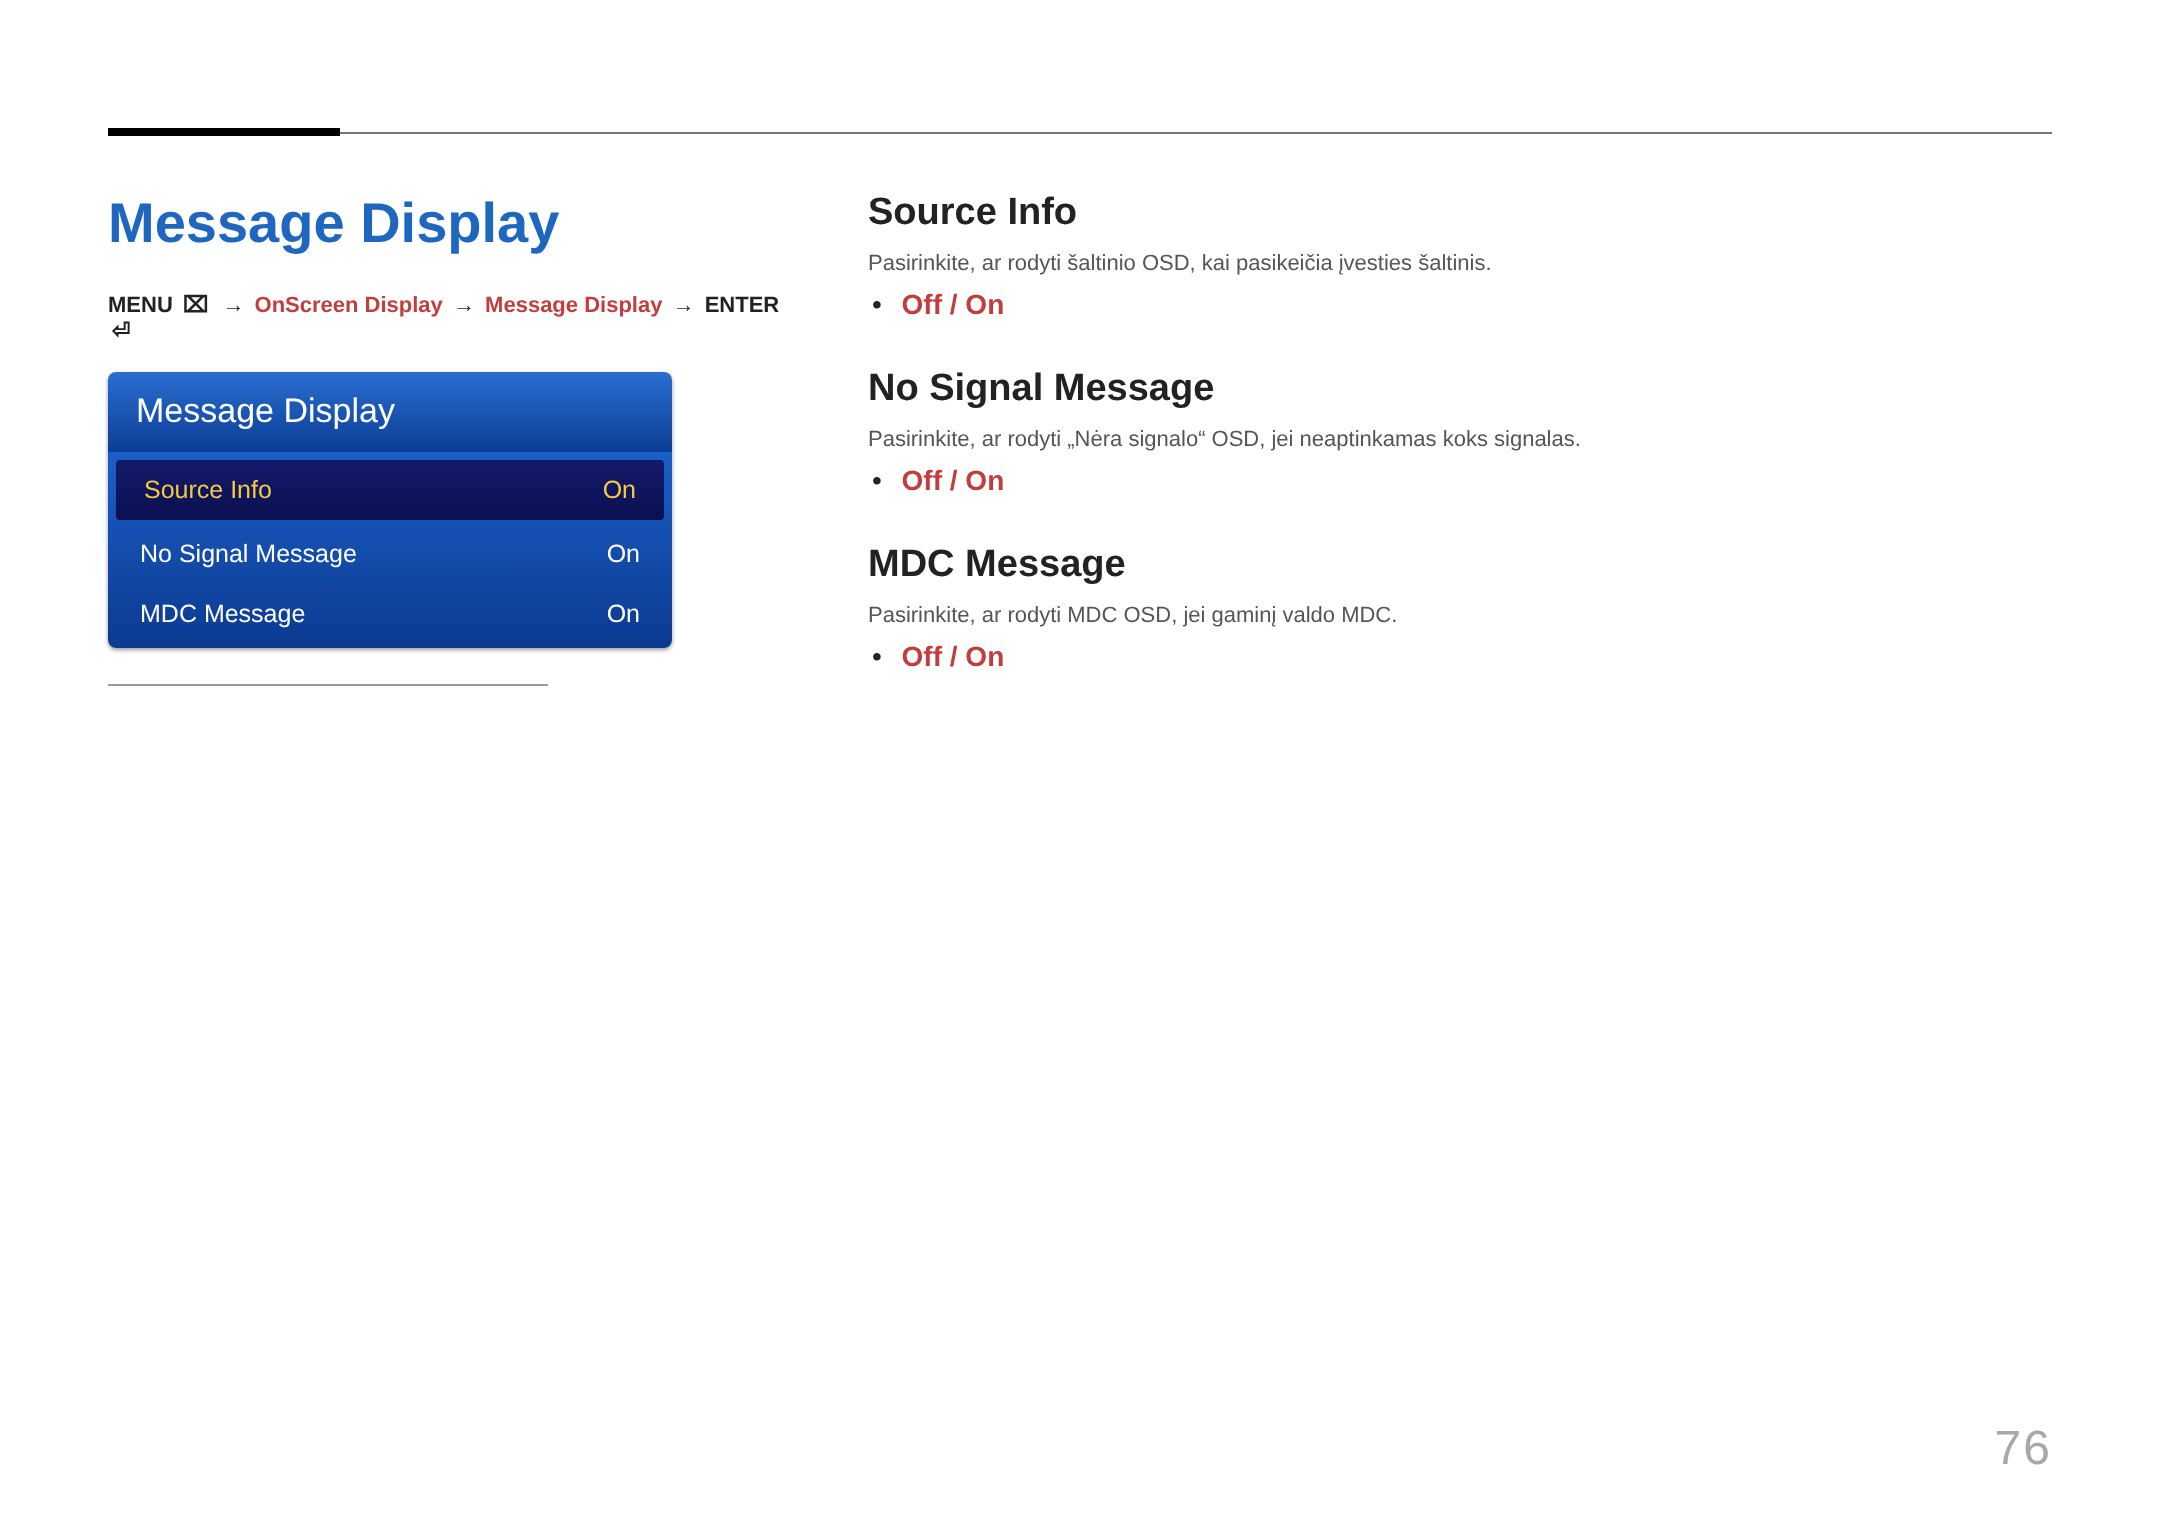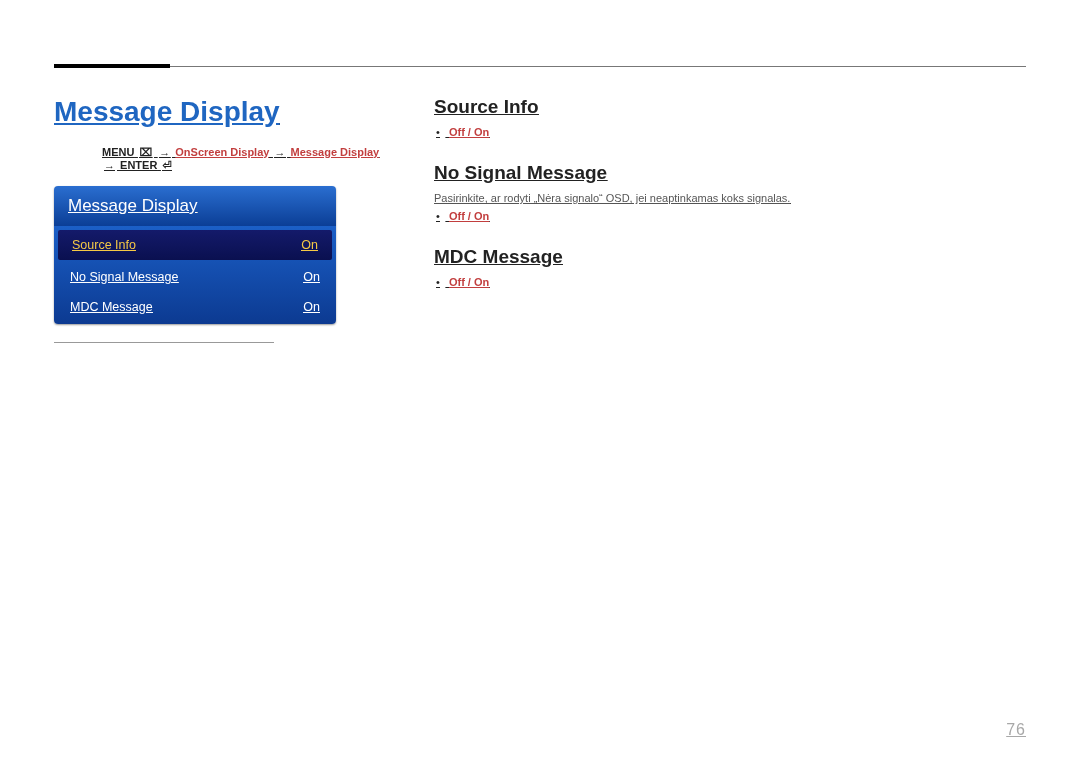--- a/index.html
+++ b/index.html
@@ -1,36 +1,36 @@
 <!DOCTYPE html>
 <html><head>
 <meta charset="utf-8">
 <style>
-  * { box-sizing: border-box; margin: 0; padding: 0; text-decoration: underline; }
+  * { box-sizing: border-box; margin: 0; padding: 0; }
   html, body { width: 1080px; height: 763px; background: #fff; font-family: "Segoe UI", Arial, sans-serif; color: #333; }
   .page { position: relative; width: 1080px; height: 763px; padding: 58px 54px 30px 54px; }
   .header-rule {
     position: absolute;
     top: 66px;
     left: 54px;
     right: 54px;
     border-top: 1px solid #777;
   }
   .header-accent {
     position: absolute;
     top: 64px;
     left: 54px;
     width: 116px;
     border-top: 4px solid #000;
   }
   .cols { display: flex; gap: 40px; margin-top: 38px; }
   .left { width: 340px; flex: 0 0 340px; }
   .right { flex: 1; }
   h1.page-title { color: #1f66c1; font-size: 28px; font-weight: 600; margin-bottom: 18px; }
-  .breadcrumb { font-size: 11px; font-weight: 700; color: #222; margin-bottom: 14px; margin-left: 48px; }
+  .breadcrumb { font-size: 11px; font-weight: 700; color: #222; margin-bottom: 14px; }
   .breadcrumb .red { color: #c23e3e; font-weight: 700; }
   .breadcrumb .arrow { color: #222; font-weight: 400; padding: 0 2px; }
   .breadcrumb .icon { font-size: 11px; padding: 0 2px; }
 
   .osd-panel {
     width: 282px;
     border-radius: 4px;
     overflow: hidden;
     font-size: 13px;
     color: #fff;
@@ -54,29 +54,29 @@
     border-radius: 2px;
     margin: 2px;
   }
   .foot-rule { width: 220px; border-top: 1px solid #999; margin-top: 18px; margin-bottom: 4px; }
   .footnote { font-size: 10px; color: #8a8a8a; }
   .footnote::before { content: "― "; color: #8a8a8a; }
 
   .section { margin-bottom: 24px; }
   .section h2 { font-size: 19px; font-weight: 600; color: #222; margin-bottom: 8px; }
   .section p.desc { font-size: 11px; color: #555; margin-bottom: 6px; }
-  .opt-line { font-size: 11px; color: #222; }
+  .opt-line { font-size: 14px; color: #222; }
   .opt-line .bullet { padding: 0 6px 0 2px; }
   .opt-line .red { color: #c23e3e; font-weight: 600; }
 
   .page-number {
     position: absolute;
     bottom: 24px;
     right: 54px;
-    font-size: 16px;
+    font-size: 24px;
     color: #a8a8a8;
     letter-spacing: 1px;
   }
 </style>
 </head>
 <body>
 
 <div class="page">
   <div class="header-rule"></div>
   <div class="header-accent"></div>
@@ -116,37 +116,39 @@
         </div>
       </div>
 
       <div class="foot-rule"></div>
     </div>
 
     <div class="right">
 
       <div class="section">
         <h2>Source Info</h2>
+        <p class="desc">Pasirinkite, ar rodyti šaltinio OSD, kai pasikeičia įvesties šaltinis.</p>
         <div class="opt-line">
           <span class="bullet">•</span>
           <span class="red">Off / On</span>
         </div>
       </div>
 
       <div class="section">
         <h2>No Signal Message</h2>
         <p class="desc">Pasirinkite, ar rodyti „Nėra signalo“ OSD, jei neaptinkamas koks signalas.</p>
         <div class="opt-line">
           <span class="bullet">•</span>
           <span class="red">Off / On</span>
         </div>
       </div>
 
       <div class="section">
         <h2>MDC Message</h2>
+        <p class="desc">Pasirinkite, ar rodyti MDC OSD, jei gaminį valdo MDC.</p>
         <div class="opt-line">
           <span class="bullet">•</span>
           <span class="red">Off / On</span>
         </div>
       </div>
 
     </div>
   </div>
 
   <div class="page-number">76</div>

